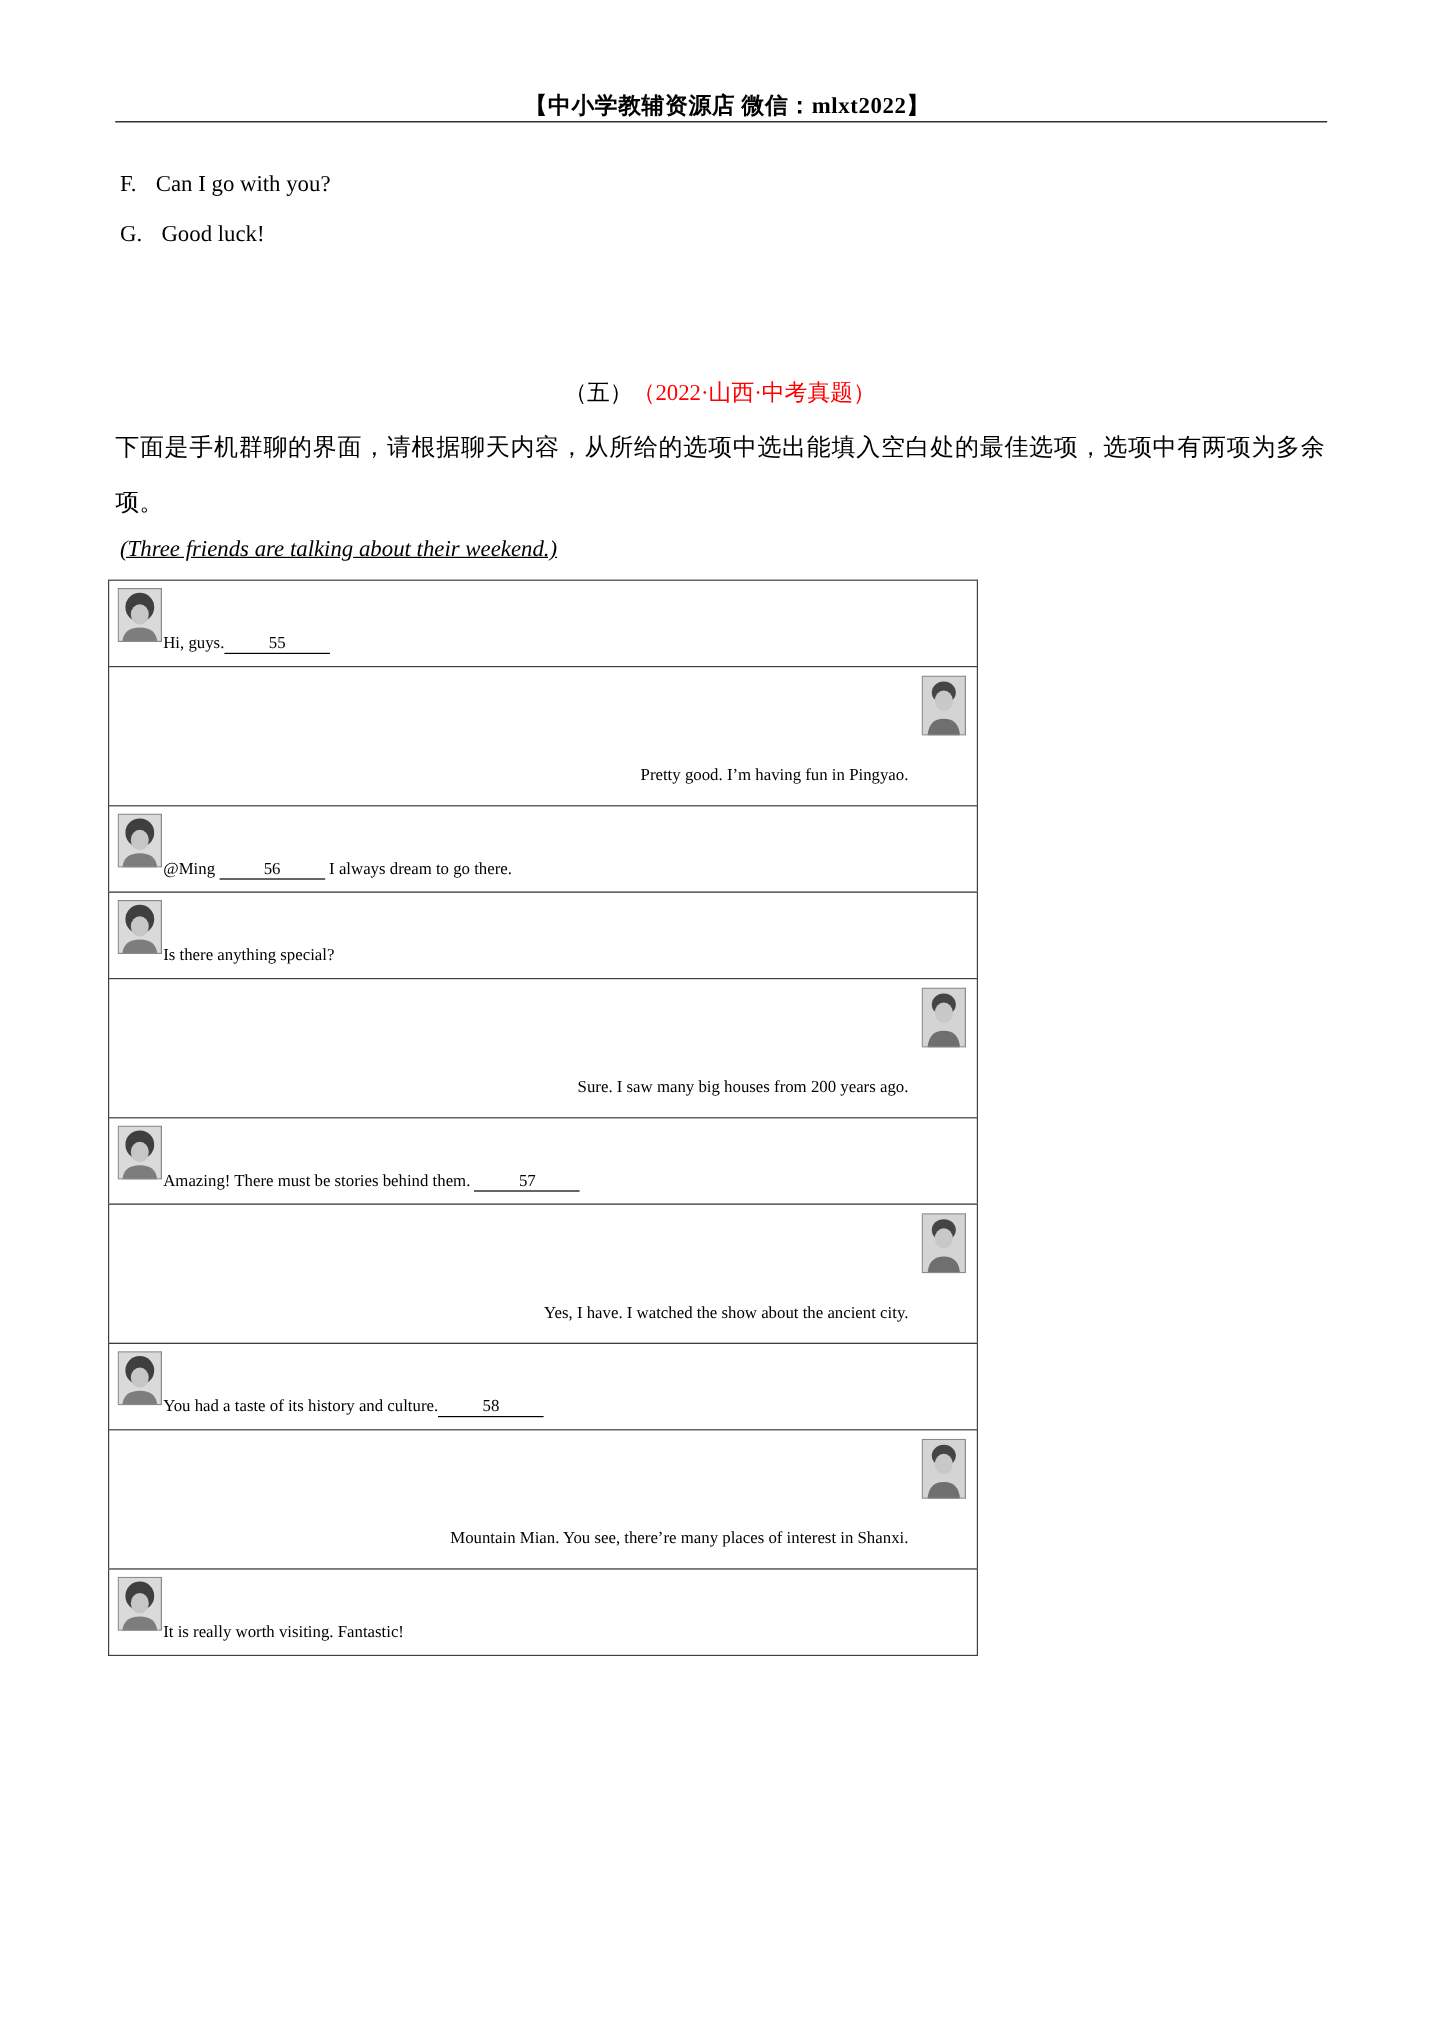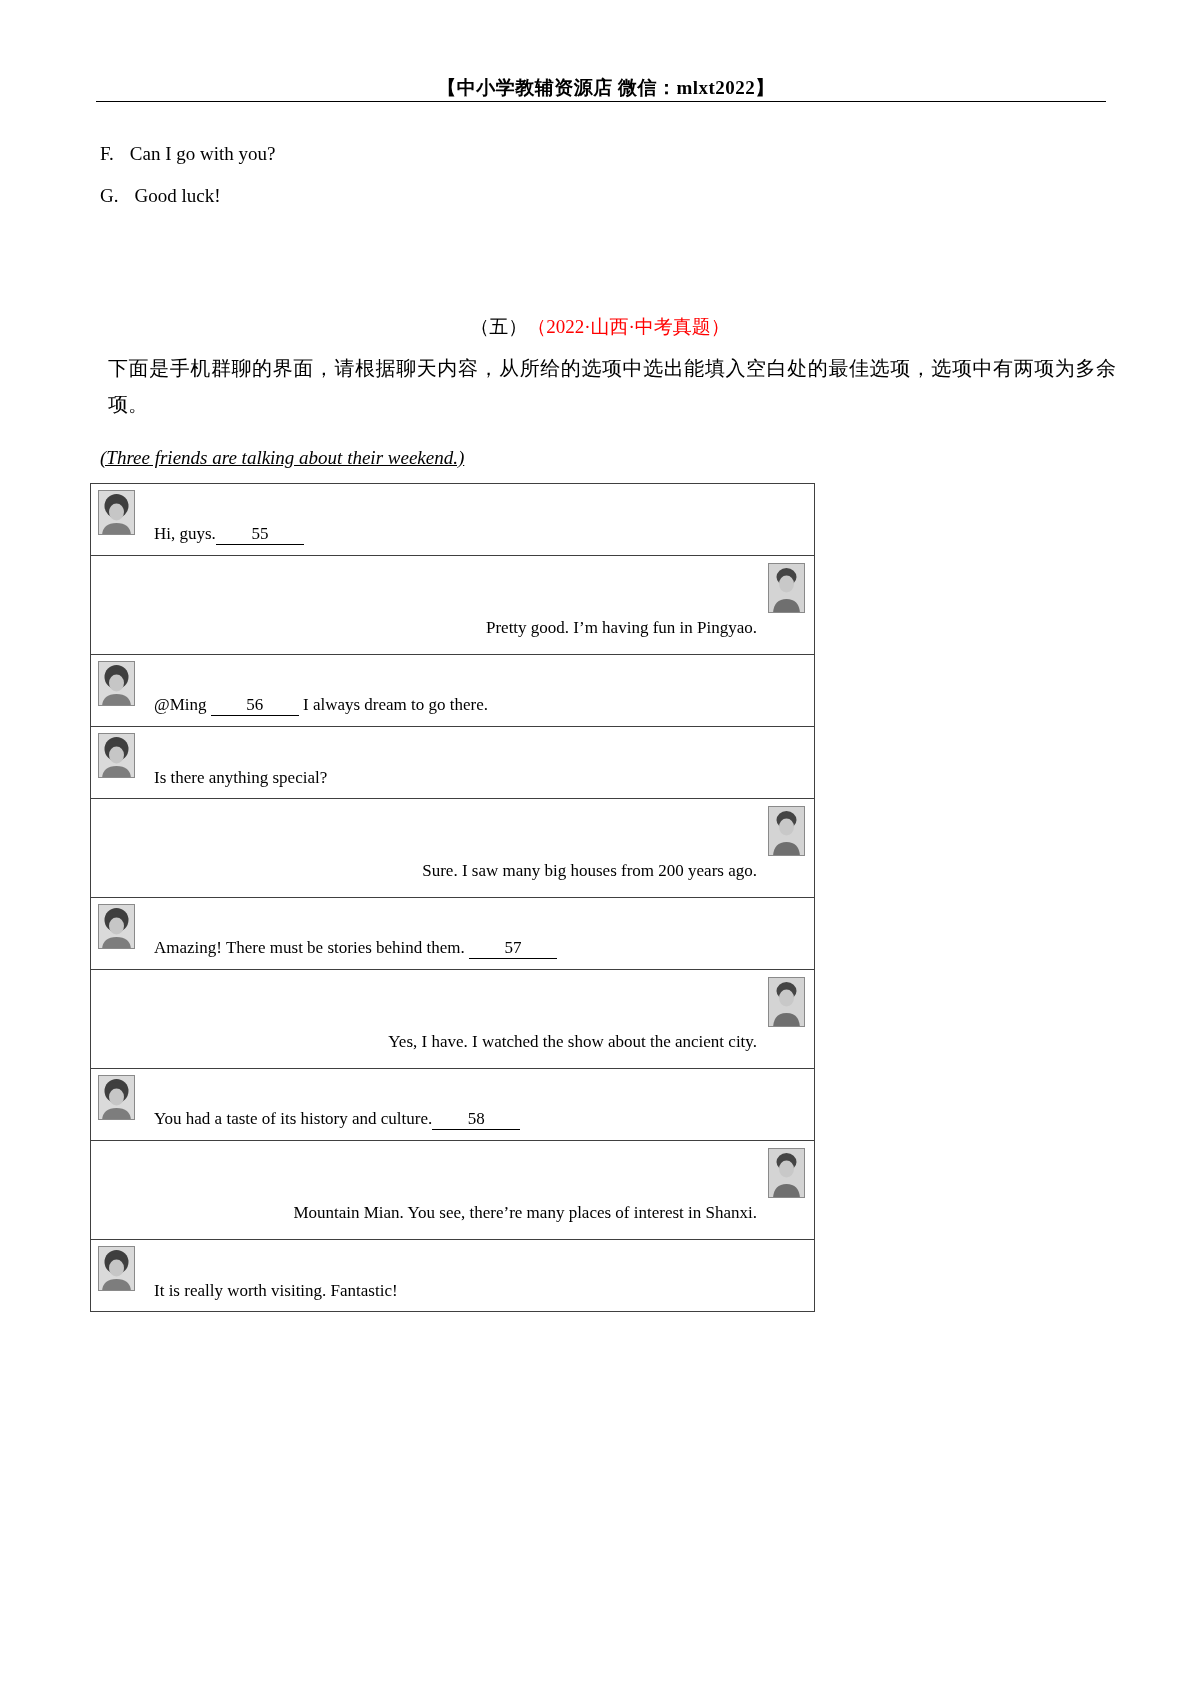--- a/index.html
+++ b/index.html
@@ -38,23 +38,23 @@
   .option-label { display: inline-block; margin-right: 16px; }
   .section-line {
     position: absolute;
     top: 314px; left: 0; width: 100%;
     text-align: center;
     font-size: 19px;
   }
   .section-source { color: #ff0000; }
   .instructions {
     position: absolute;
-    top: 350px; left: 108px; width: 1008px;
+    top: 350px; left: 96px; width: 1008px;
     font-size: 20px;
-    line-height: 36px;
+    line-height: 46px;
     text-align: justify;
   }
   .scene {
     position: absolute;
     top: 447px; left: 100px;
     font-style: italic;
     font-size: 19px;
     text-decoration: underline;
   }
   .chat-table {
@@ -62,29 +62,28 @@
     top: 483px; left: 90px; width: 725px;
   }
   .chat-row {
     position: relative;
     border: 1px solid #404040;
     margin-top: -1px;
     background: #fff;
   }
   .chat-row:first-child { margin-top: 0; }
   .row-left  { height: 73px; }
-  .row-right { height: 100px; }
+  .row-right { height: 117px; }
   .avatar { position: absolute; display: block; line-height: 0; }
   .row-left  .avatar { top: 6px; left: 7px; width: 37px; height: 45px; }
   .row-right .avatar { top: 7px; right: 9px; width: 37px; height: 50px; }
   .msg-text {
     position: absolute;
-    font-size: 17px;
+    font-size: 14px;
     white-space: nowrap;
-    margin-left: 18px;
   }
   .row-left  .msg-text { left: 45px; bottom: 10px; text-align: left; }
   .row-right .msg-text { right: 57px; bottom: 16px; text-align: right; }
   .blank {
     display: inline-block;
     min-width: 88px;
     text-align: center;
     border-bottom: 1px solid #000;
     line-height: 1.1;
   }

